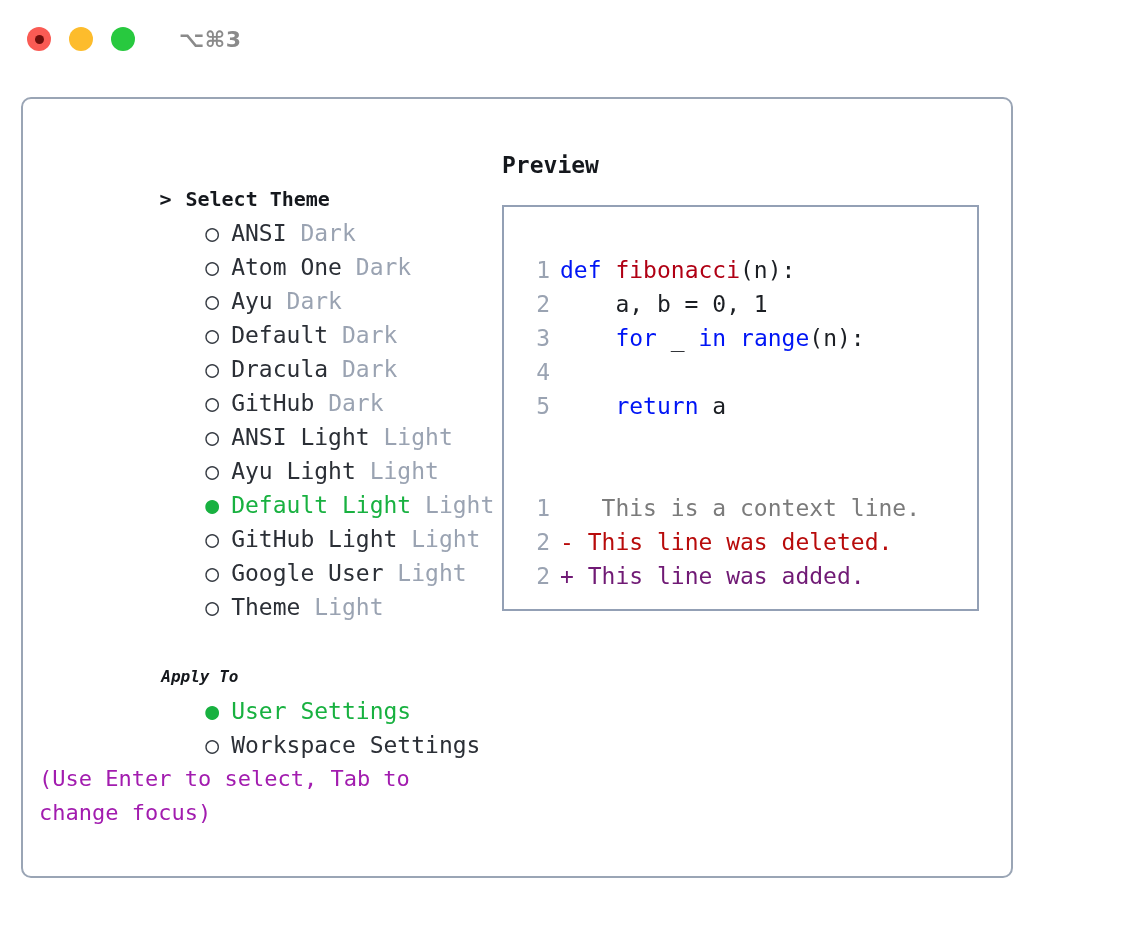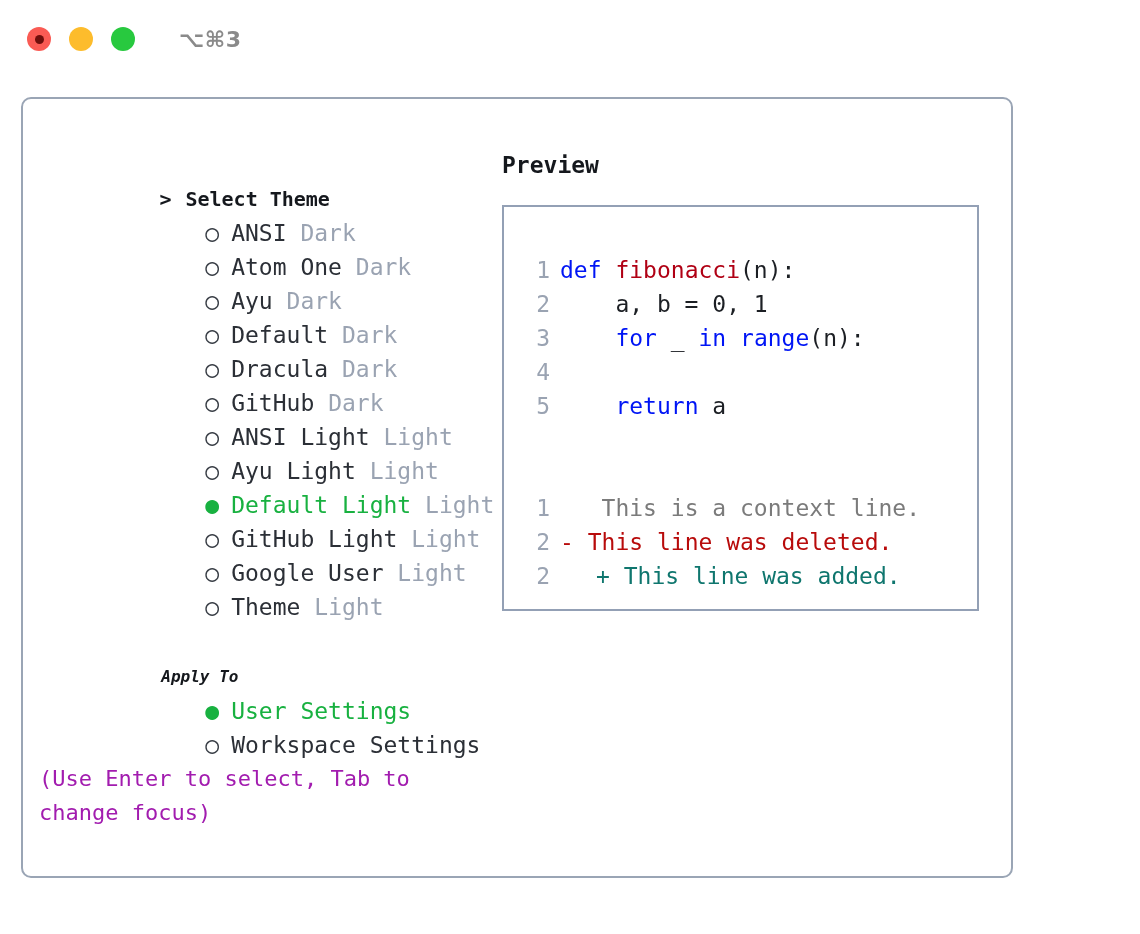--- a/index.html
+++ b/index.html
@@ -201,21 +201,21 @@
   .code-text { white-space: pre; }
 
   .kw   { color: #0015f5; }
   .fn   { color: #b00014; }
   .pl   { color: #1c1f24; }
 
   .blank-line { height: 34px; }
 
   .diff-ctx { color: #7b7b7b; }
   .diff-del { color: #b80b0b; }
-  .diff-add { color: #0f766e; margin-left: 36px; }
+  .diff-add { color: #701a75; }
 </style>
 </head>
 <body>
 
 <div class="window">
 
   <div class="titlebar">
     <div class="lights">
       <span class="light red">
         <span class="rec-dot"></span>

